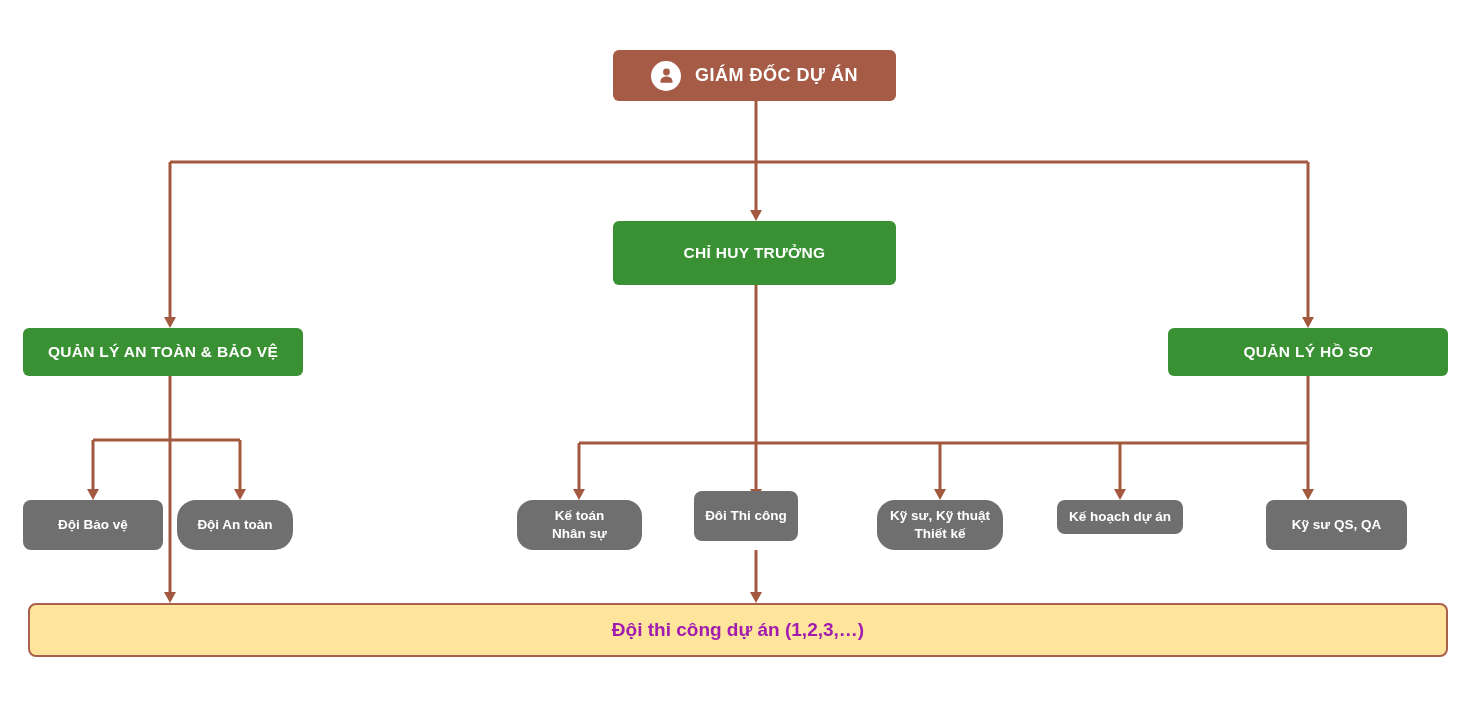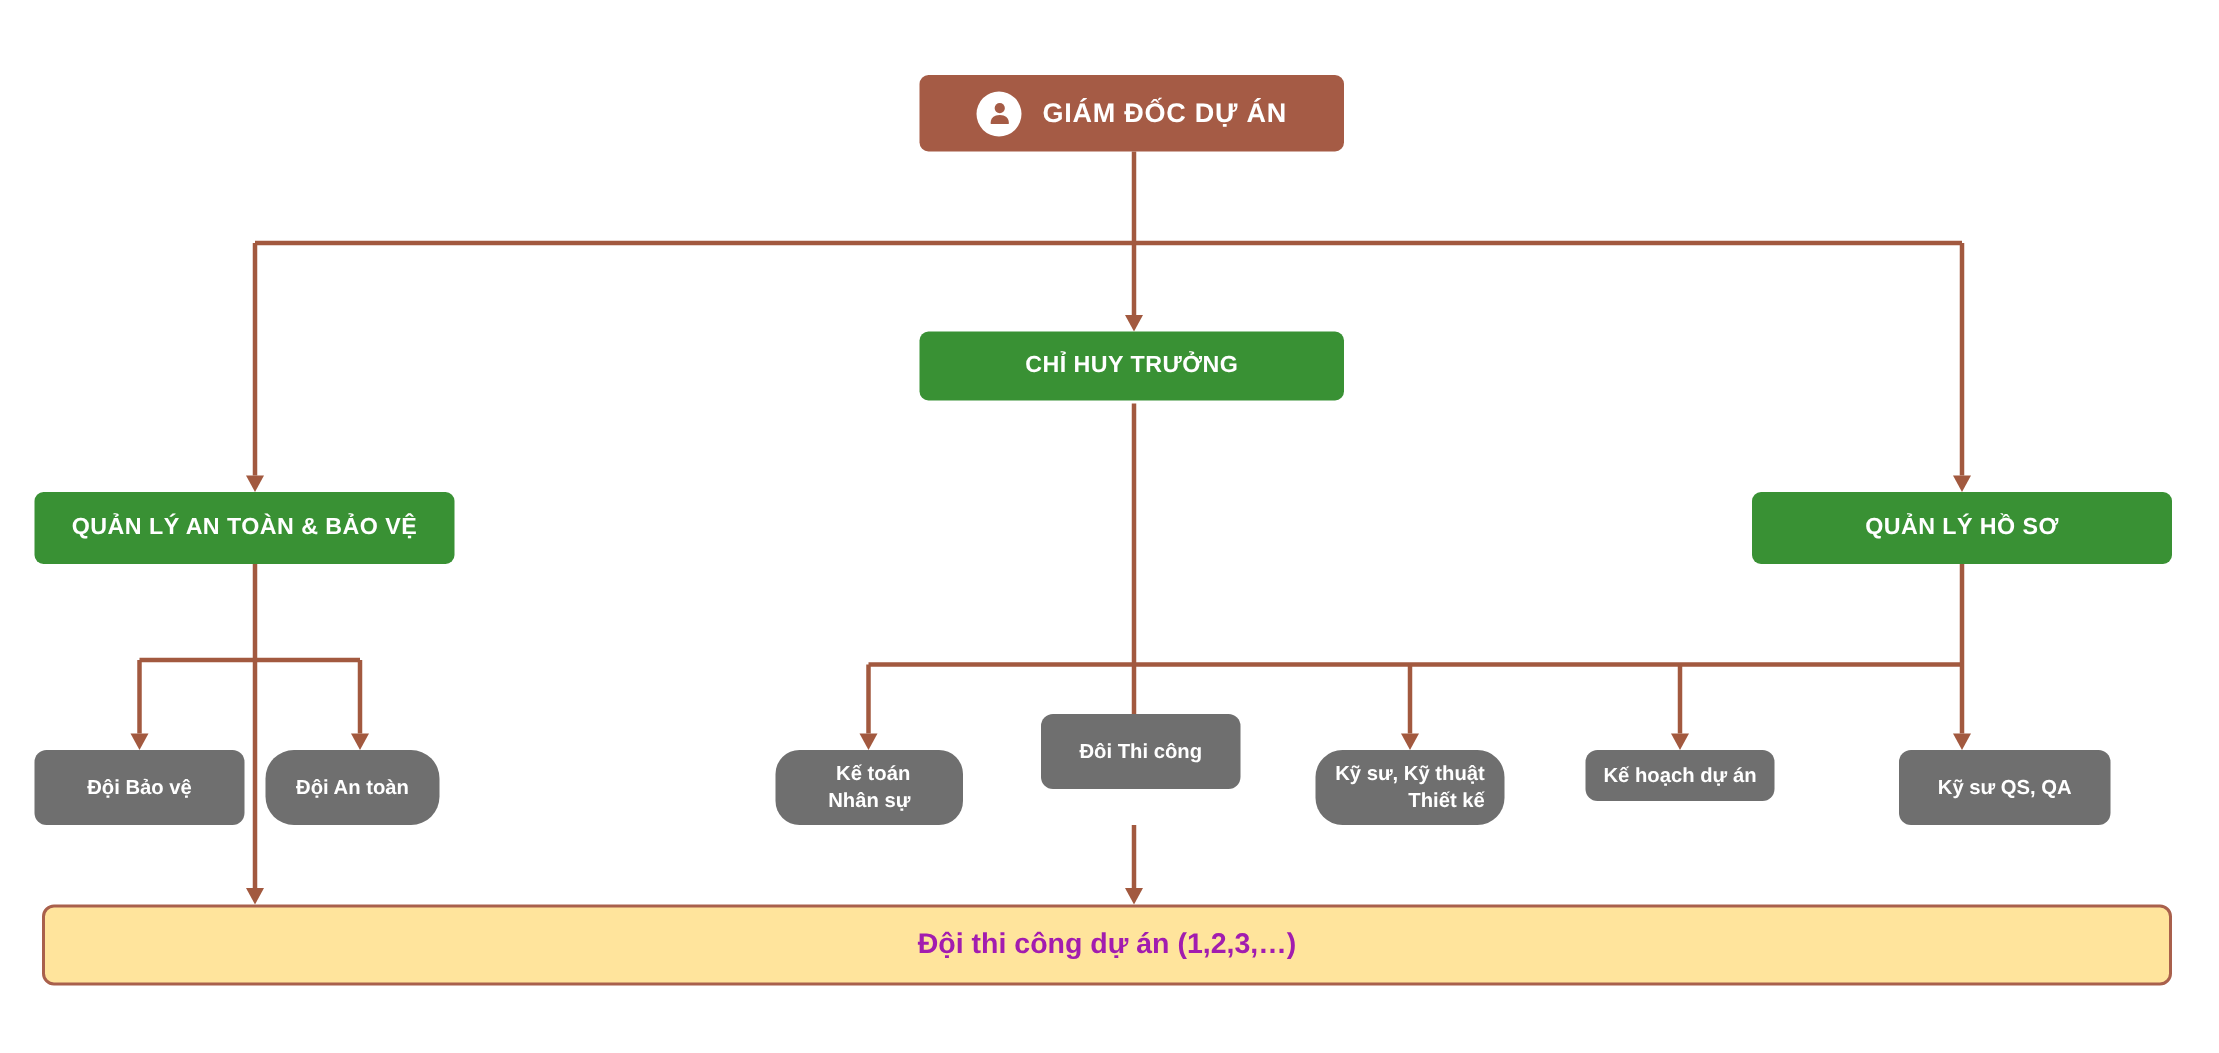--- a/index.html
+++ b/index.html
@@ -8,21 +8,21 @@
     width:1479px;height:702px;
     background:#ffffff;
     overflow:hidden;
     font-family:"Liberation Sans", sans-serif;
   }
   .connectors{position:absolute;left:0;top:0;z-index:0;}
   .node{
     position:absolute;
     display:flex;align-items:center;justify-content:center;
     box-sizing:border-box;
-    text-align:right;
+    text-align:center;
     font-weight:bold;
     color:#ffffff;
     z-index:1;
   }
   .brown-box{
     background:var(--brown,#A55B45);
     border-radius:6px;
     font-size:18px;
     letter-spacing:.5px;
     gap:14px;
@@ -100,21 +100,21 @@
   <div class="node brown-box" style="left:613px;top:50px;width:283px;height:51px;">
     <span class="icon-circle">
       <svg viewBox="0 0 24 24" width="19" height="19" aria-hidden="true">
         <circle cx="12" cy="7.6" r="4.3" fill="#A55B45"></circle>
         <path d="M12 13.4c-4.7 0-7.6 2.7-7.6 6.1V21h15.2v-1.5c0-3.4-2.9-6.1-7.6-6.1z" fill="#A55B45"></path>
       </svg>
     </span>
     <span>GIÁM ĐỐC DỰ ÁN</span>
   </div>
 
-  <div class="node green-box" style="left:613px;top:221px;width:283px;height:46px;">
+  <div class="node green-box" style="left:613px;top:221px;width:283px;height:64px;">
     <span>CHỈ HUY TRƯỞNG</span>
   </div>
 
   <div class="node green-box" style="left:23px;top:328px;width:280px;height:48px;">
     <span>QUẢN LÝ AN TOÀN &amp; BẢO VỆ</span>
   </div>
 
   <div class="node gray-box" style="left:23px;top:500px;width:140px;height:50px;">
     <span>Đội Bảo vệ</span>
   </div>
@@ -122,21 +122,21 @@
   <div class="node green-box" style="left:1168px;top:328px;width:280px;height:48px;">
     <span>QUẢN LÝ HỒ SƠ</span>
   </div>
   <div class="node gray-box" style="left:177px;top:500px;width:116px;height:50px;border-radius:19px;">
     <span>Đội An toàn</span>
   </div>
   <div class="node gray-box" style="left:517px;top:500px;width:125px;height:50px;border-radius:16px;">
     <span>Kế toán
 Nhân sự</span>
   </div>
-  <div class="node gray-box" style="left:694px;top:476px;width:133px;height:50px;">
+  <div class="node gray-box" style="left:694px;top:491px;width:104px;height:50px;">
     <span>Đôi Thi công</span>
   </div>
   <div class="node gray-box" style="left:877px;top:500px;width:126px;height:50px;border-radius:18px;">
     <span>Kỹ sư, Kỹ thuật
 Thiết kế</span>
   </div>
   <div class="node gray-box" style="left:1057px;top:500px;width:126px;height:34px;">
     <span>Kế hoạch dự án</span>
   </div>
   <div class="node gray-box" style="left:1238px;top:500px;width:141px;height:50px;margin-left:28px;">

